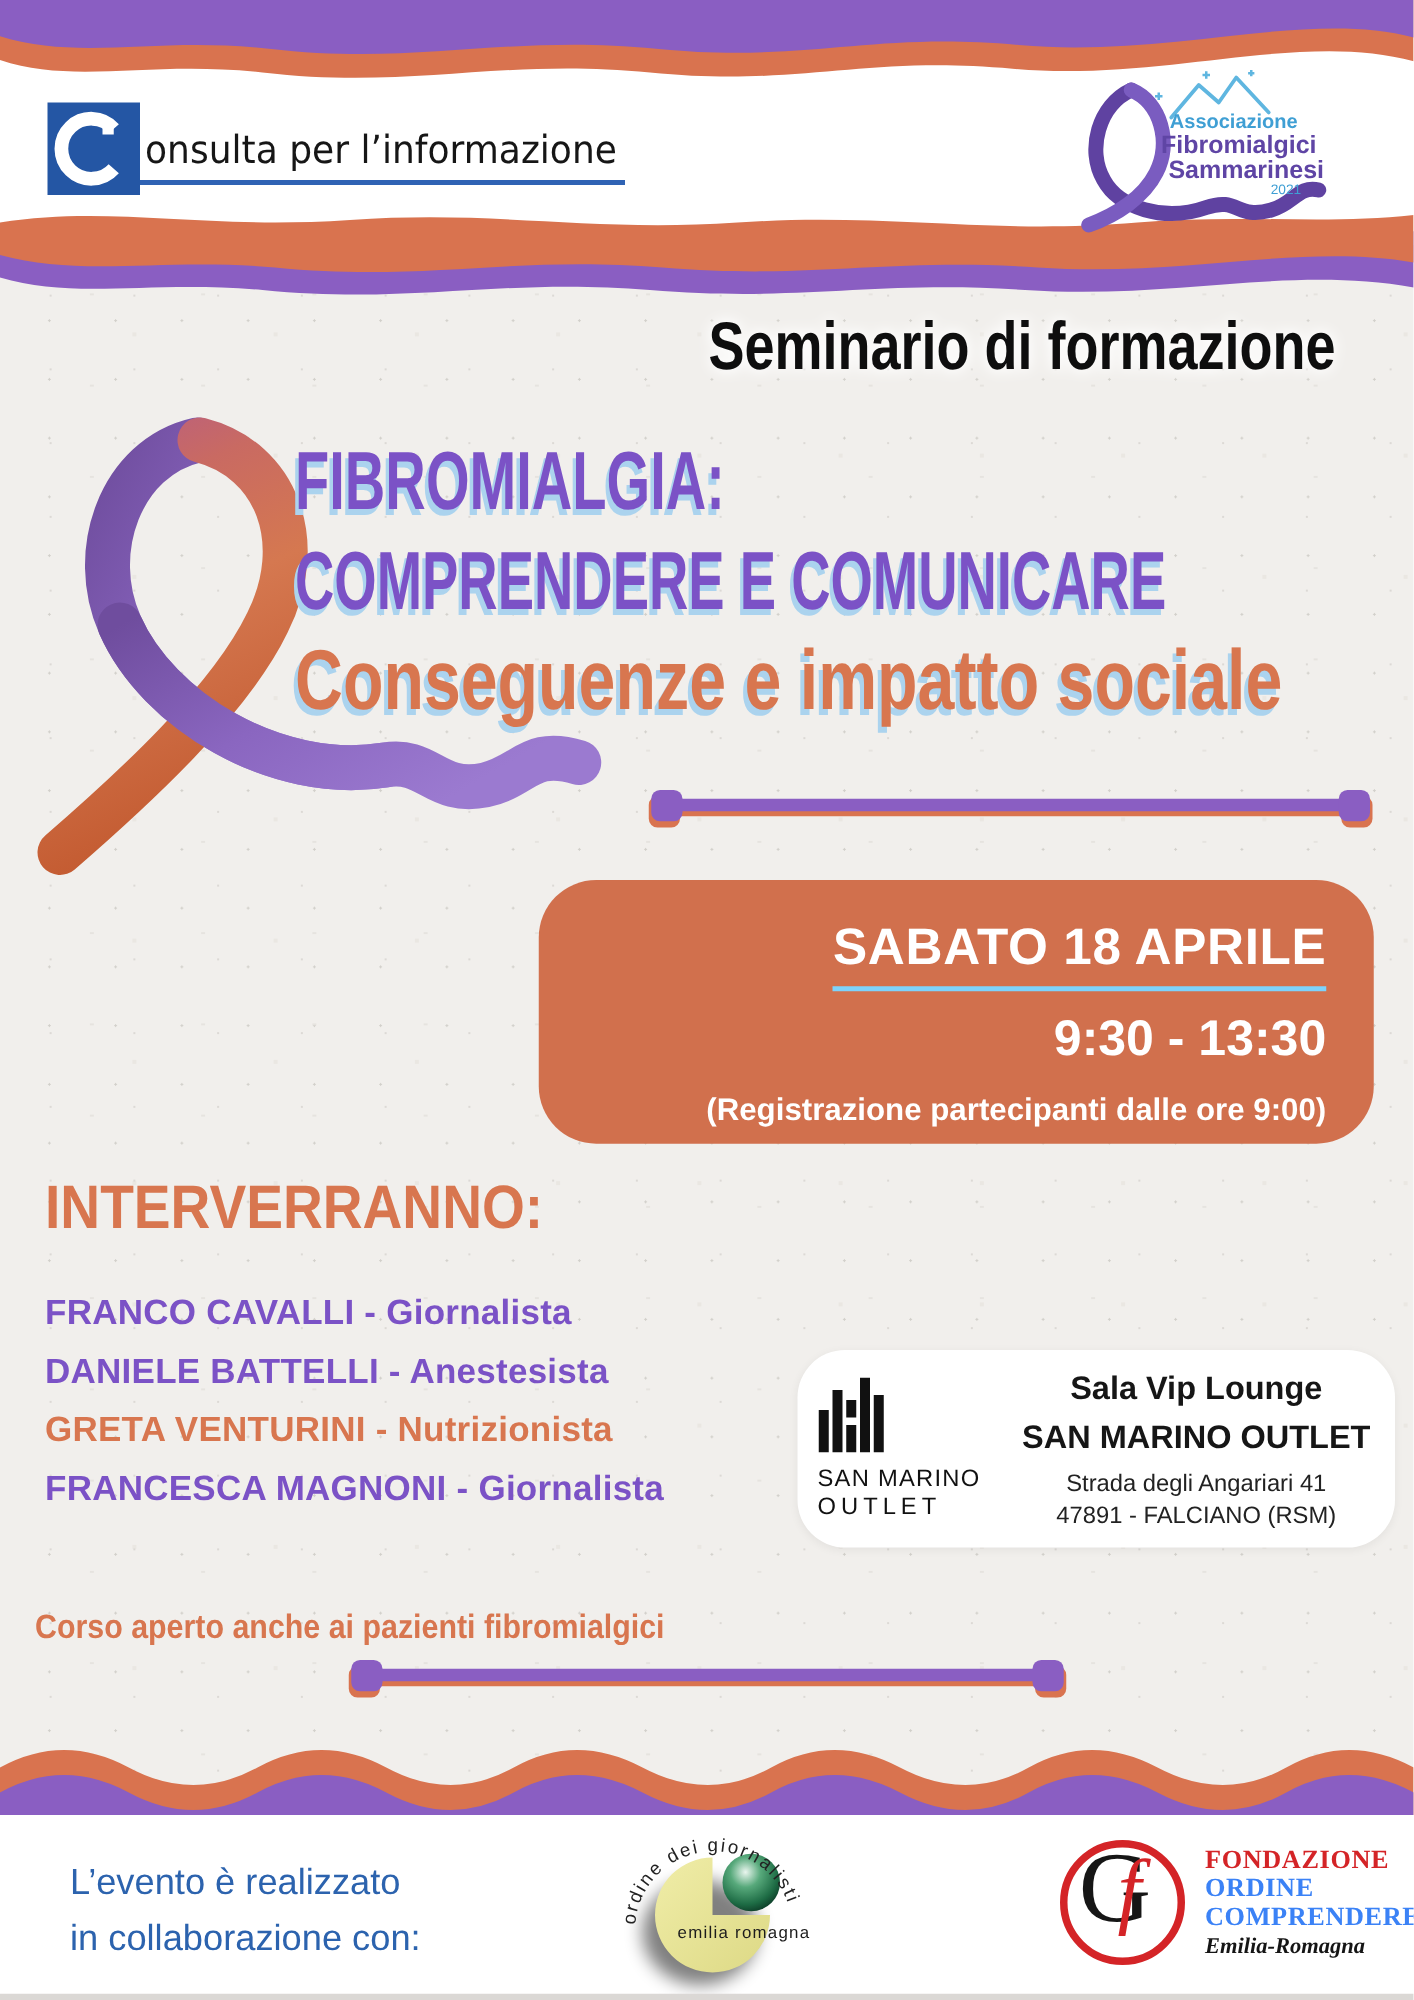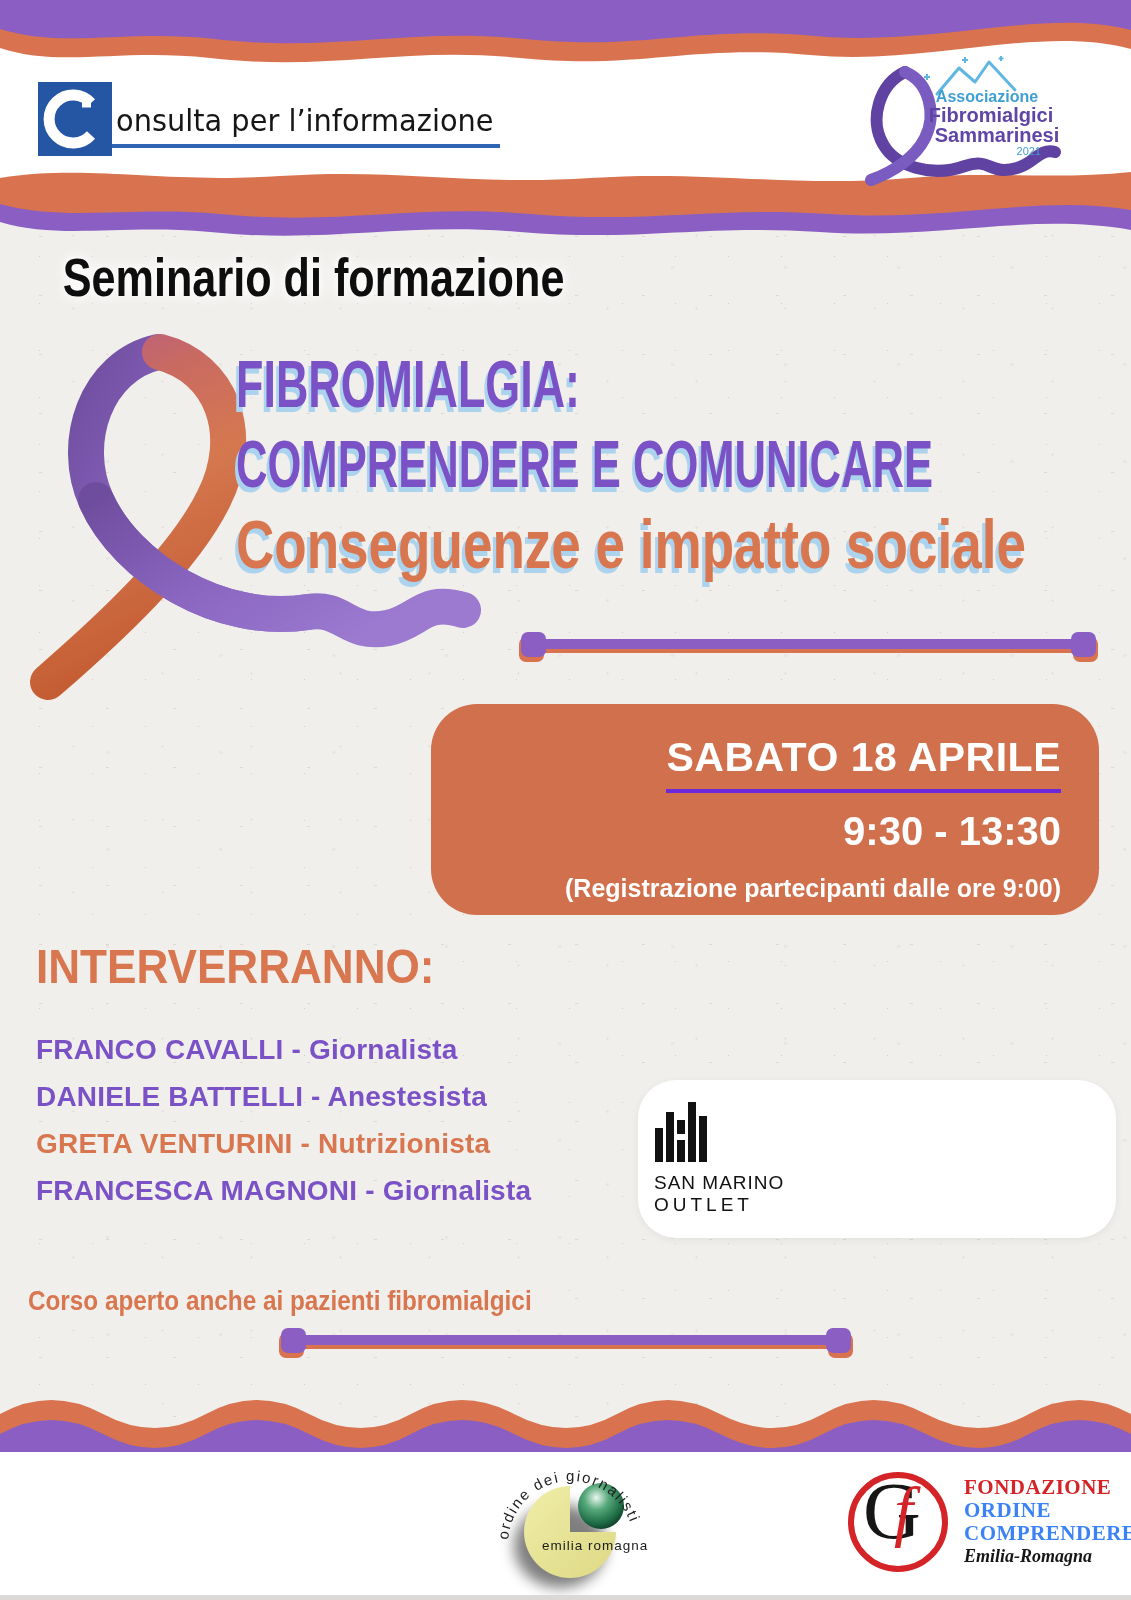--- a/index.html
+++ b/index.html
@@ -21,21 +21,21 @@
 
   
   .consulta{position:absolute;left:38px;top:80px;width:470px;height:80px;}
   .consulta .sq{position:absolute;left:0;top:2px;width:74px;height:74px;background:var(--blueLogo,#2456a4);}
   .consulta .txt{position:absolute;left:78px;top:22px;font-family:"DejaVu Sans",sans-serif;
       font-size:31px;color:#161616;white-space:nowrap;transform:scaleX(.93);transform-origin:0 50%;}
   .consulta .rule{position:absolute;left:74px;top:64px;width:388px;height:4px;background:#2f63b4;}
   .assoc{position:absolute;left:845px;top:56px;}
 
   
-  .kicker{position:absolute;left:0;top:246px;width:1131px;text-align:left;font-size:54px;
+  .kicker{position:absolute;left:0;top:246px;width:1131px;text-align:right;font-size:54px;
       font-weight:700;color:#0e0e0e;text-shadow:0 0 10px #fff,0 0 18px #fff;}
   .kicker span{display:inline-block;transform:scaleX(.8);transform-origin:50% 50%;}
   .title{position:absolute;left:236px;top:344px;white-space:nowrap;}
   .title .ln{display:block;height:80px;line-height:80px;font-weight:700;}
   .title .ln span{display:inline-block;transform-origin:0 50%;}
   .t1,.t2{font-size:66px;color:var(--purpleText,#7b52c6);text-shadow:-4px 5px 0 var(--blueShadow,#abd3ee);}
   .t1 span{transform:scaleX(.68);} .t2 span{transform:scaleX(.66);}
   .t3{font-size:68px;color:var(--orangeText,#d8764f);text-shadow:-4px 5px 0 var(--blueShadow,#abd3ee);}
   .t3 span{transform:scaleX(.78);}
 
@@ -49,21 +49,21 @@
       background:var(--purple,#8a5ec2);box-shadow:-2px 5px 0 var(--orange,#d9734f);}
   .sep .cap.l{left:0;} .sep .cap.r{right:0;box-shadow:2px 5px 0 var(--orange,#d9734f);}
   .sep1{left:521px;top:632px;width:575px;}
   .sep2{left:281px;top:1328px;width:570px;}
 
   
   .sched{position:absolute;left:431px;top:704px;width:668px;height:211px;border-radius:46px;
       background:var(--orangeBox,#d1704d);color:#fff;text-align:right;box-sizing:border-box;
       padding:30px 38px 0 20px;}
   .sched .date{display:inline-block;font-size:41px;font-weight:700;letter-spacing:.5px;
-      border-bottom:4px solid #6d28d9;padding-bottom:8px;}
+      border-bottom:4px solid #7dd3fc;padding-bottom:8px;}
   .sched .time{font-size:40px;font-weight:700;margin-top:16px;}
   .sched .reg{font-size:25px;font-weight:700;margin-top:20px;white-space:nowrap;}
 
   
   .interv{position:absolute;left:36px;top:938px;font-size:49px;font-weight:700;color:var(--orangeText,#d8764f);}
   .interv span{display:inline-block;transform:scaleX(.9);transform-origin:0 50%;}
   .speakers{position:absolute;left:36px;top:1026px;}
   .speakers .row{height:47px;line-height:47px;font-size:28px;font-weight:700;letter-spacing:.2px;white-space:nowrap;}
   .sp-purple{color:var(--purpleText,#7b52c6);}
   .sp-orange{color:var(--orangeText,#d8764f);}
@@ -196,35 +196,45 @@
           <rect x="12" y="10" width="8" height="50"></rect>
           <rect x="23" y="18" width="8" height="14"></rect>
           <rect x="23" y="38" width="8" height="22"></rect>
           <rect x="34" y="0" width="8" height="60"></rect>
           <rect x="45" y="14" width="8" height="46"></rect>
         </g>
       </svg>
       <div class="l1">SAN MARINO</div>
       <div class="l2">OUTLET</div>
     </div>
+    <div class="vinfo">
+      <div class="room">Sala Vip Lounge</div>
+      <div class="name">SAN MARINO OUTLET</div>
+      <div class="addr">Strada degli Angariari 41</div>
+      <div class="addr2">47891 - FALCIANO (RSM)</div>
+    </div>
   </div>
 
   <div class="note"><span>Corso aperto anche ai pazienti fibromialgici</span></div>
 
   <div class="sep sep2">
     <div class="rod"></div>
     <div class="cap l"></div>
     <div class="cap r"></div>
   </div>
 
   <svg class="band band-bottom" width="1131" height="72" viewBox="0 0 1131 72">
     <path d="M0,34 Q51,6 103,34 T206,34 T309,34 T411,34 T514,34 T617,34 T720,34 T823,34 T926,34 T1029,34 T1131,34 V72 H0 Z" style="fill:var(--orange,#d9734f)"></path>
     <path d="M0,54 Q51,26 103,54 T206,54 T309,54 T411,54 T514,54 T617,54 T720,54 T823,54 T926,54 T1029,54 T1131,54 V72 H0 Z" style="fill:var(--purple,#8a5ec2)"></path>
   </svg>
 
+  <div class="collab">
+    <div>L’evento è realizzato</div>
+    <div>in collaborazione con:</div>
+  </div>
 
   <svg class="odg" width="170" height="150" viewBox="0 0 170 150">
     <defs>
       <filter id="odgblur" x="-60%" y="-60%" width="220%" height="220%">
           <feGaussianBlur stdDeviation="7"></feGaussianBlur>
         </filter>
       <linearGradient id="gradPac" x1="0" y1="0" x2="1" y2="1">
         <stop offset="0" stop-color="#f0eda8"></stop>
         <stop offset="1" stop-color="#ddd985"></stop>
       </linearGradient>

